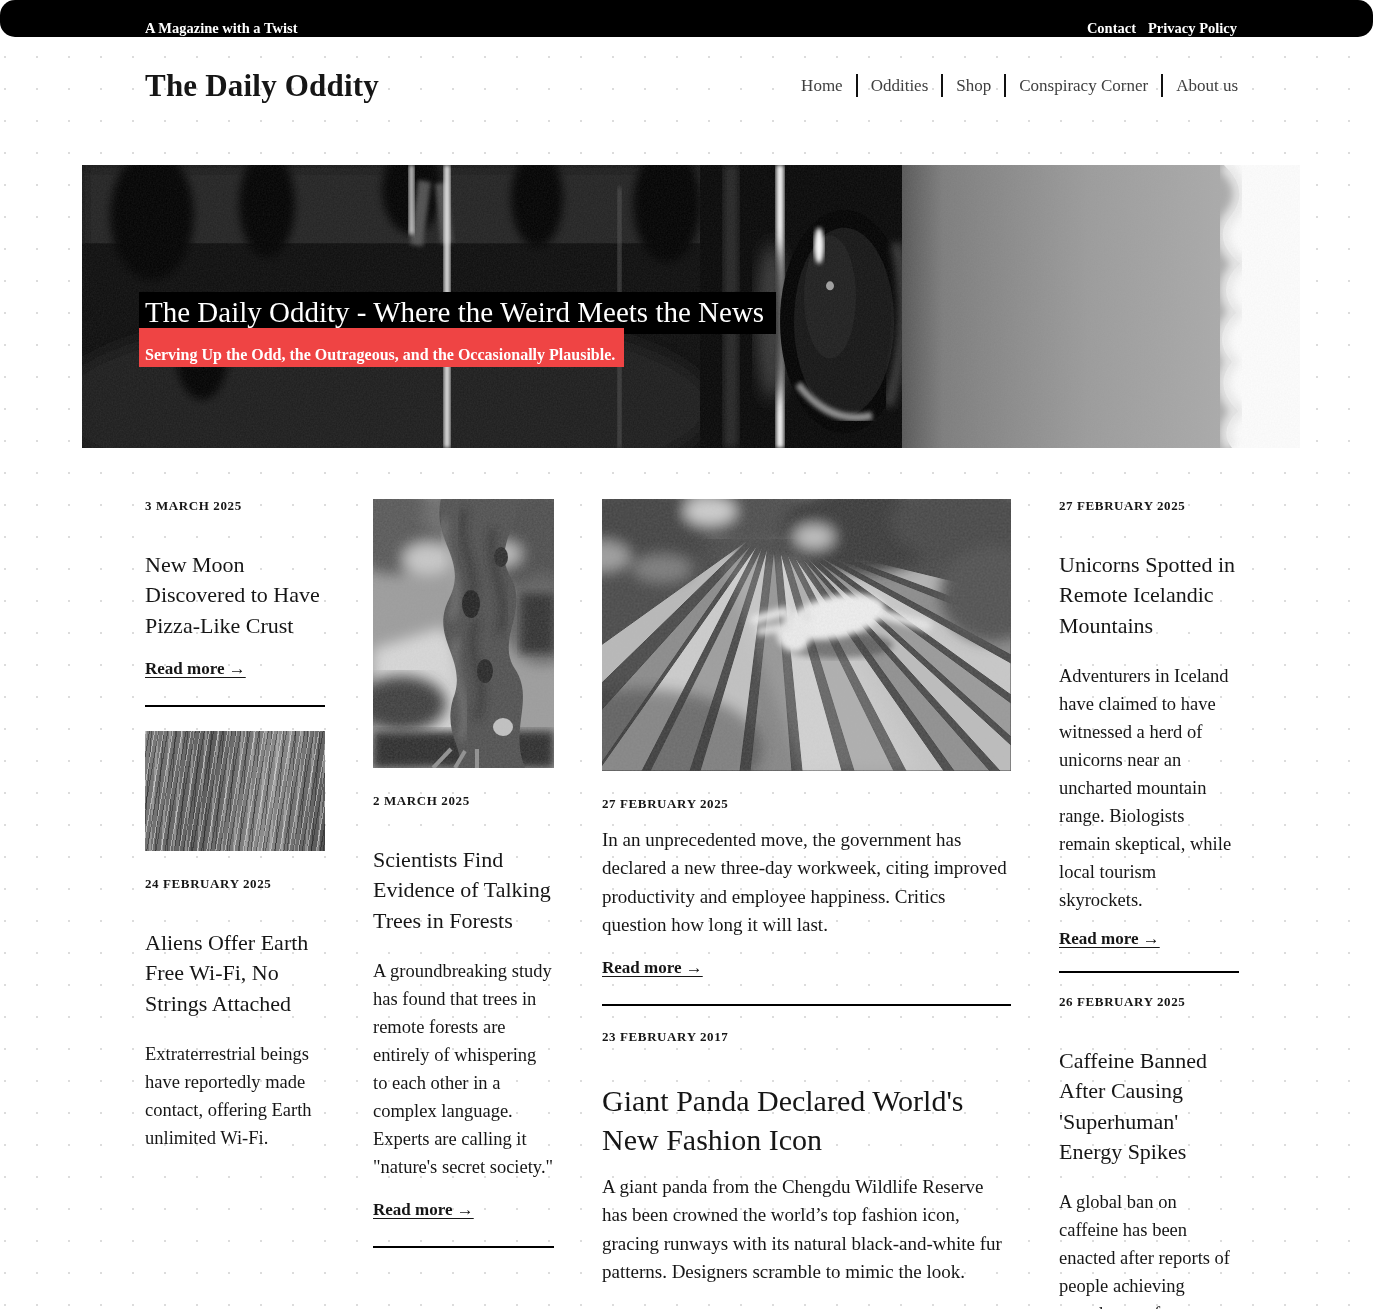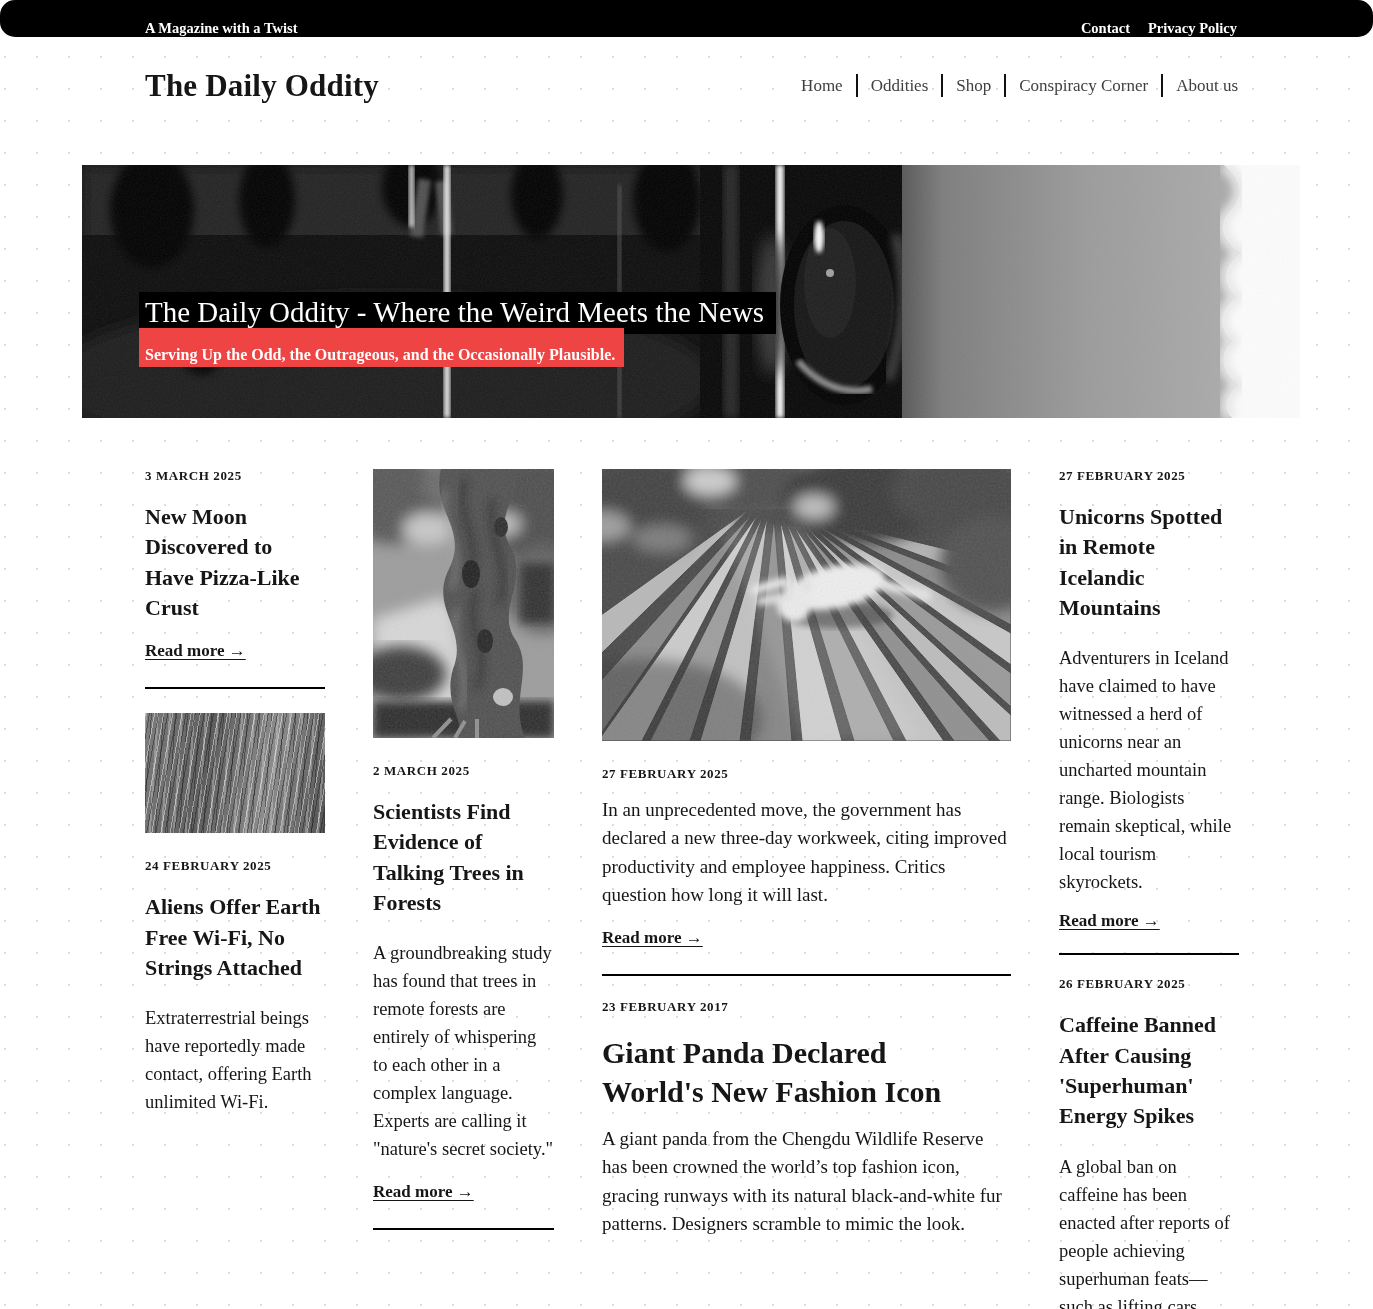--- a/index.html
+++ b/index.html
@@ -12,55 +12,55 @@
     background-image:radial-gradient(circle,#dcdcdc 1px,rgba(255,255,255,0) 1.4px);
     background-size:32px 32px;
     background-position:21px 9px;
   }
   
   .topbar{
     height:37px; background:#000; display:flex; align-items:flex-end;
     justify-content:space-between; padding:16px 136px 0 145px;border-radius:15px;
   }
   .topbar .tagline{ color:#fff; font-weight:700; font-size:14.5px; }
-  .topbar-links{ display:flex; gap:18px; }
+  .topbar-links{ display:flex; gap:12px; }
   .topbar-links a{ color:#fff; font-weight:700; font-size:14.5px; text-decoration:none; }
   
   .masthead{
     display:flex; align-items:center; justify-content:space-between;
     padding:26px 135px 0 145px; height:71px;
   }
   .site-title{ font-size:31px; font-weight:700; letter-spacing:.2px; }
   .main-nav{ display:flex; align-items:center; }
   .main-nav a{ color:#404040; text-decoration:none; font-size:17px; line-height:1; padding:2px 0; }
   .nav-sep{ display:inline-block; width:2px; height:23px; background:#111; margin:0 13px; }
   
   .hero{
-    position:relative; margin:57px 73px 0 82px; height:253px; overflow:hidden;
+    position:relative; margin:57px 73px 0 82px; height:283px; overflow:hidden;
     background:#0f0f0f;
   }
   .hero-art{ position:absolute; inset:0; width:100%; height:100%; display:block; }
   .hero-caption{ position:absolute; left:57px; top:128px; }
   .hero-title{ display:inline; font-size:29px; font-weight:400; color:#fff;
     background:#000; padding:4px 12px 6px 6px; line-height:1.35;
     -webkit-box-decoration-break:clone; box-decoration-break:clone; }
   .hero-subtitle-row{ margin-top:12px; }
   .hero-subtitle{ display:inline; font-size:16px; font-weight:700; color:#fff;
     background:#ef4444; padding:18px 9px 4px 6px; line-height:1.4;
     -webkit-box-decoration-break:clone; box-decoration-break:clone; }
   
   .grid{
     margin:51px 135px 0 145px;
     display:grid;
     grid-template-columns:180px 181px 409px 180px;
     column-gap:48px;
   }
   .article{ display:block; }
   .date{ font-size:13px; font-weight:700; letter-spacing:.6px; line-height:1.15; }
-  .a-title{ font-size:22px; font-weight:700; line-height:1.38; margin-top:18px; }
+  .a-title{ font-size:22px; font-weight:400; line-height:1.38; margin-top:36px; }
   .col-3 .a-title{ font-size:30px; line-height:1.3; max-width:368px; }
   .body{ font-size:18.5px; line-height:1.513; margin-top:22px; }
   .col-3 .body{ font-size:19px; line-height:1.5; margin-top:14px; }
   .readmore{ display:inline-block; margin-top:18px; font-size:17px; font-weight:700;
     color:#161616; text-decoration:underline; text-underline-offset:3px; }
   .col-4 .readmore{ margin-top:14px; }
   .divider{ border:none; height:2px; background:#000; margin:26px 0 24px 0; }
   .col-4 .divider{ margin:22px 0 22px 0; }
   .article-image{ width:100%; display:block; margin:0 0 26px 0; }
   .col-1 .article-image{ margin:0 0 26px 0; }

